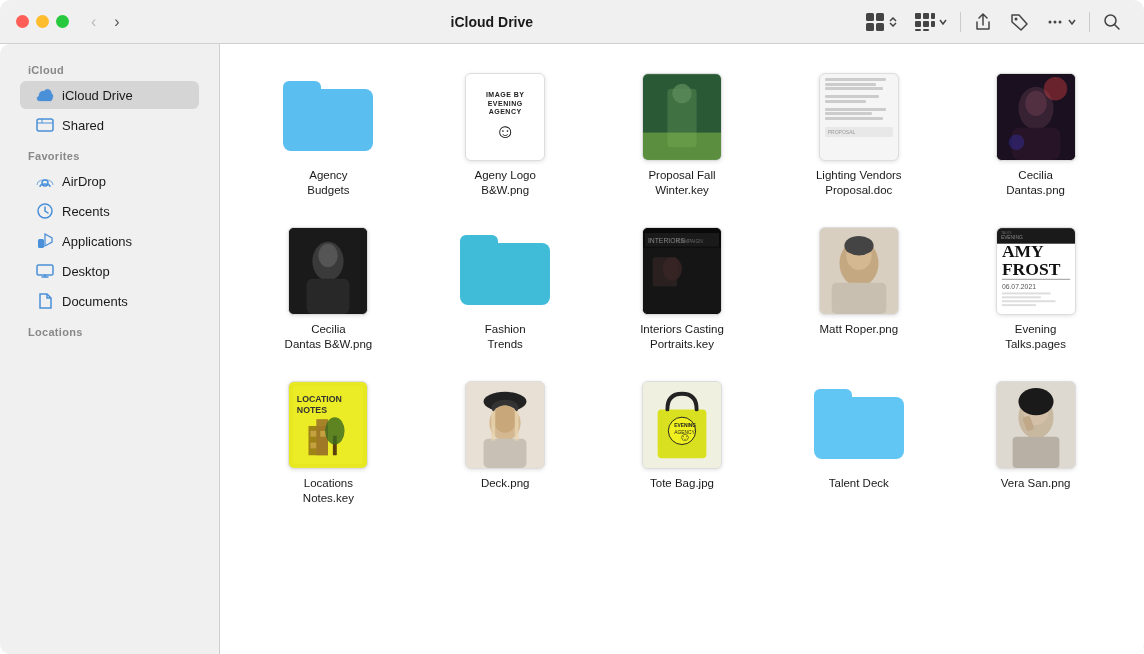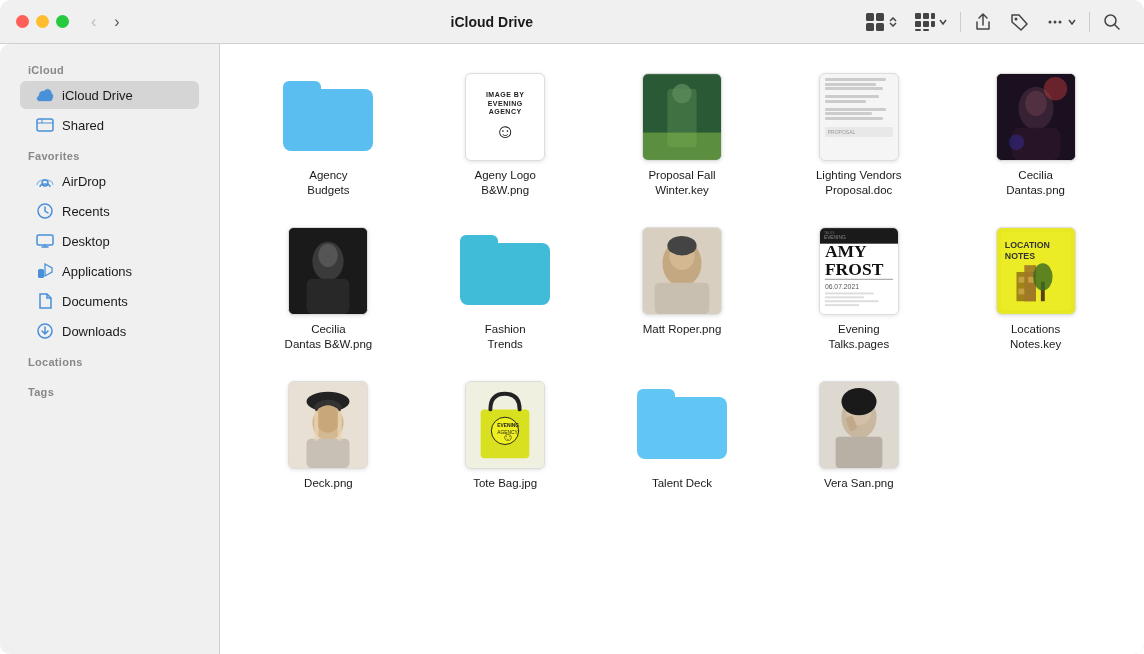--- a/index.html
+++ b/index.html
@@ -365,61 +365,51 @@
           <svg width="16" height="16" viewBox="0 0 16 16" fill="none">
             <circle cx="8" cy="8" r="7" stroke="#4a90d9" stroke-width="1.5" fill="none"></circle>
             <path d="M8 4 L8 8 L11 10" stroke="#4a90d9" stroke-width="1.5" stroke-linecap="round" fill="none"></path>
           </svg>
         </div>
         <span>Recents</span>
       </div>
 
       <div class="sidebar-item">
         <div class="sidebar-icon">
+          <svg width="16" height="16" viewBox="0 0 16 16" fill="none">
+            <rect x="1" y="6" width="6" height="9" rx="1.5" fill="#4a90d9"></rect>
+            <polygon points="8,1 15,5 15,9 8,13" fill="none" stroke="#4a90d9" stroke-width="1.3"></polygon>
+          </svg>
+        </div>
+        <span>Applications</span>
+      </div>
+
+      <div class="sidebar-item">
+        <div class="sidebar-icon">
           <svg width="18" height="14" viewBox="0 0 18 14" fill="none">
             <rect x="1" y="1" width="16" height="10" rx="1.5" stroke="#4a90d9" stroke-width="1.5" fill="none"></rect>
             <path d="M6 13 L12 13 M9 11 L9 13" stroke="#4a90d9" stroke-width="1.5" stroke-linecap="round"></path>
           </svg>
         </div>
         <span>Desktop</span>
-      </div>
-
-      <div class="sidebar-item">
-        <div class="sidebar-icon">
-          <svg width="16" height="16" viewBox="0 0 16 16" fill="none">
-            <rect x="1" y="6" width="6" height="9" rx="1.5" fill="#4a90d9"></rect>
-            <polygon points="8,1 15,5 15,9 8,13" fill="none" stroke="#4a90d9" stroke-width="1.3"></polygon>
-          </svg>
-        </div>
-        <span>Applications</span>
       </div>
 
       <div class="sidebar-item">
         <div class="sidebar-icon">
           <svg width="14" height="16" viewBox="0 0 14 16" fill="none">
             <path d="M2 1 L9 1 L13 5 L13 15 L2 15 Z" stroke="#4a90d9" stroke-width="1.5" fill="none"></path>
             <path d="M9 1 L9 5 L13 5" stroke="#4a90d9" stroke-width="1.5" fill="none"></path>
           </svg>
         </div>
         <span>Documents</span>
       </div>
 
-      <div class="sidebar-item">
-        <div class="sidebar-icon">
-          <svg width="16" height="16" viewBox="0 0 16 16" fill="none">
-            <circle cx="8" cy="8" r="7" stroke="#4a90d9" stroke-width="1.5" fill="none"></circle>
-            <path d="M8 4 L8 10 M5 8 L8 11 L11 8" stroke="#4a90d9" stroke-width="1.5" stroke-linecap="round" fill="none"></path>
-          </svg>
-        </div>
-        <span>Downloads</span>
-      </div>
 
       <div class="sidebar-section-label">Locations</div>
 
-      <div class="sidebar-section-label" style="margin-top:4px;">Tags</div>
     </div>
 
     <div class="main">
       <div class="file-grid">
 
         <div class="file-item">
           <div class="file-thumbnail">
             <div class="folder-icon">
               <div class="folder-tab"></div>
               <div class="folder-body"></div>
@@ -513,20 +503,38 @@
         <div class="file-item">
           <div class="file-thumbnail">
             <div class="folder-icon teal">
               <div class="folder-tab"></div>
               <div class="folder-body"></div>
             </div>
           </div>
           <span class="file-name">Fashion<br>Trends</span>
         </div>
 
+        <div class="file-item">
+          <div class="file-thumbnail">
+            <div class="thumb-wrapper" style="overflow:hidden;padding:0;background:#111;">
+              <svg width="80" height="88" viewBox="0 0 80 88">
+                <rect width="80" height="88" fill="#0a0a0a"></rect>
+
+                <rect x="0" y="20" width="80" height="68" fill="#151515"></rect>
+                <rect x="10" y="30" width="25" height="30" fill="#2a2020" rx="2"></rect>
+                <ellipse cx="30" cy="42" rx="10" ry="12" fill="#3a2525" opacity="0.8"></ellipse>
+
+                <rect x="2" y="5" width="76" height="14" fill="#1a1a1a"></rect>
+                <text x="5" y="15" font-size="7" fill="#888" font-family="sans-serif">INTERIORS</text>
+                <text x="35" y="15" font-size="5" fill="#666" font-family="sans-serif">CAMPAIGN</text>
+              </svg>
+            </div>
+          </div>
+          <span class="file-name">Interiors Casting<br>Portraits.key</span>
+        </div>
 
         <div class="file-item">
           <div class="file-thumbnail">
             <div class="thumb-wrapper" style="overflow:hidden;padding:0;background:#ddd;">
               <svg width="80" height="88" viewBox="0 0 80 88">
                 <rect width="80" height="88" fill="#d8cfc0"></rect>
 
                 <ellipse cx="40" cy="36" rx="20" ry="24" fill="#c4a882"></ellipse>
                 <ellipse cx="40" cy="28" rx="13" ry="15" fill="#d4b892"></ellipse>
                 <rect x="12" y="56" width="56" height="32" rx="5" fill="#c8bfb0"></rect>

